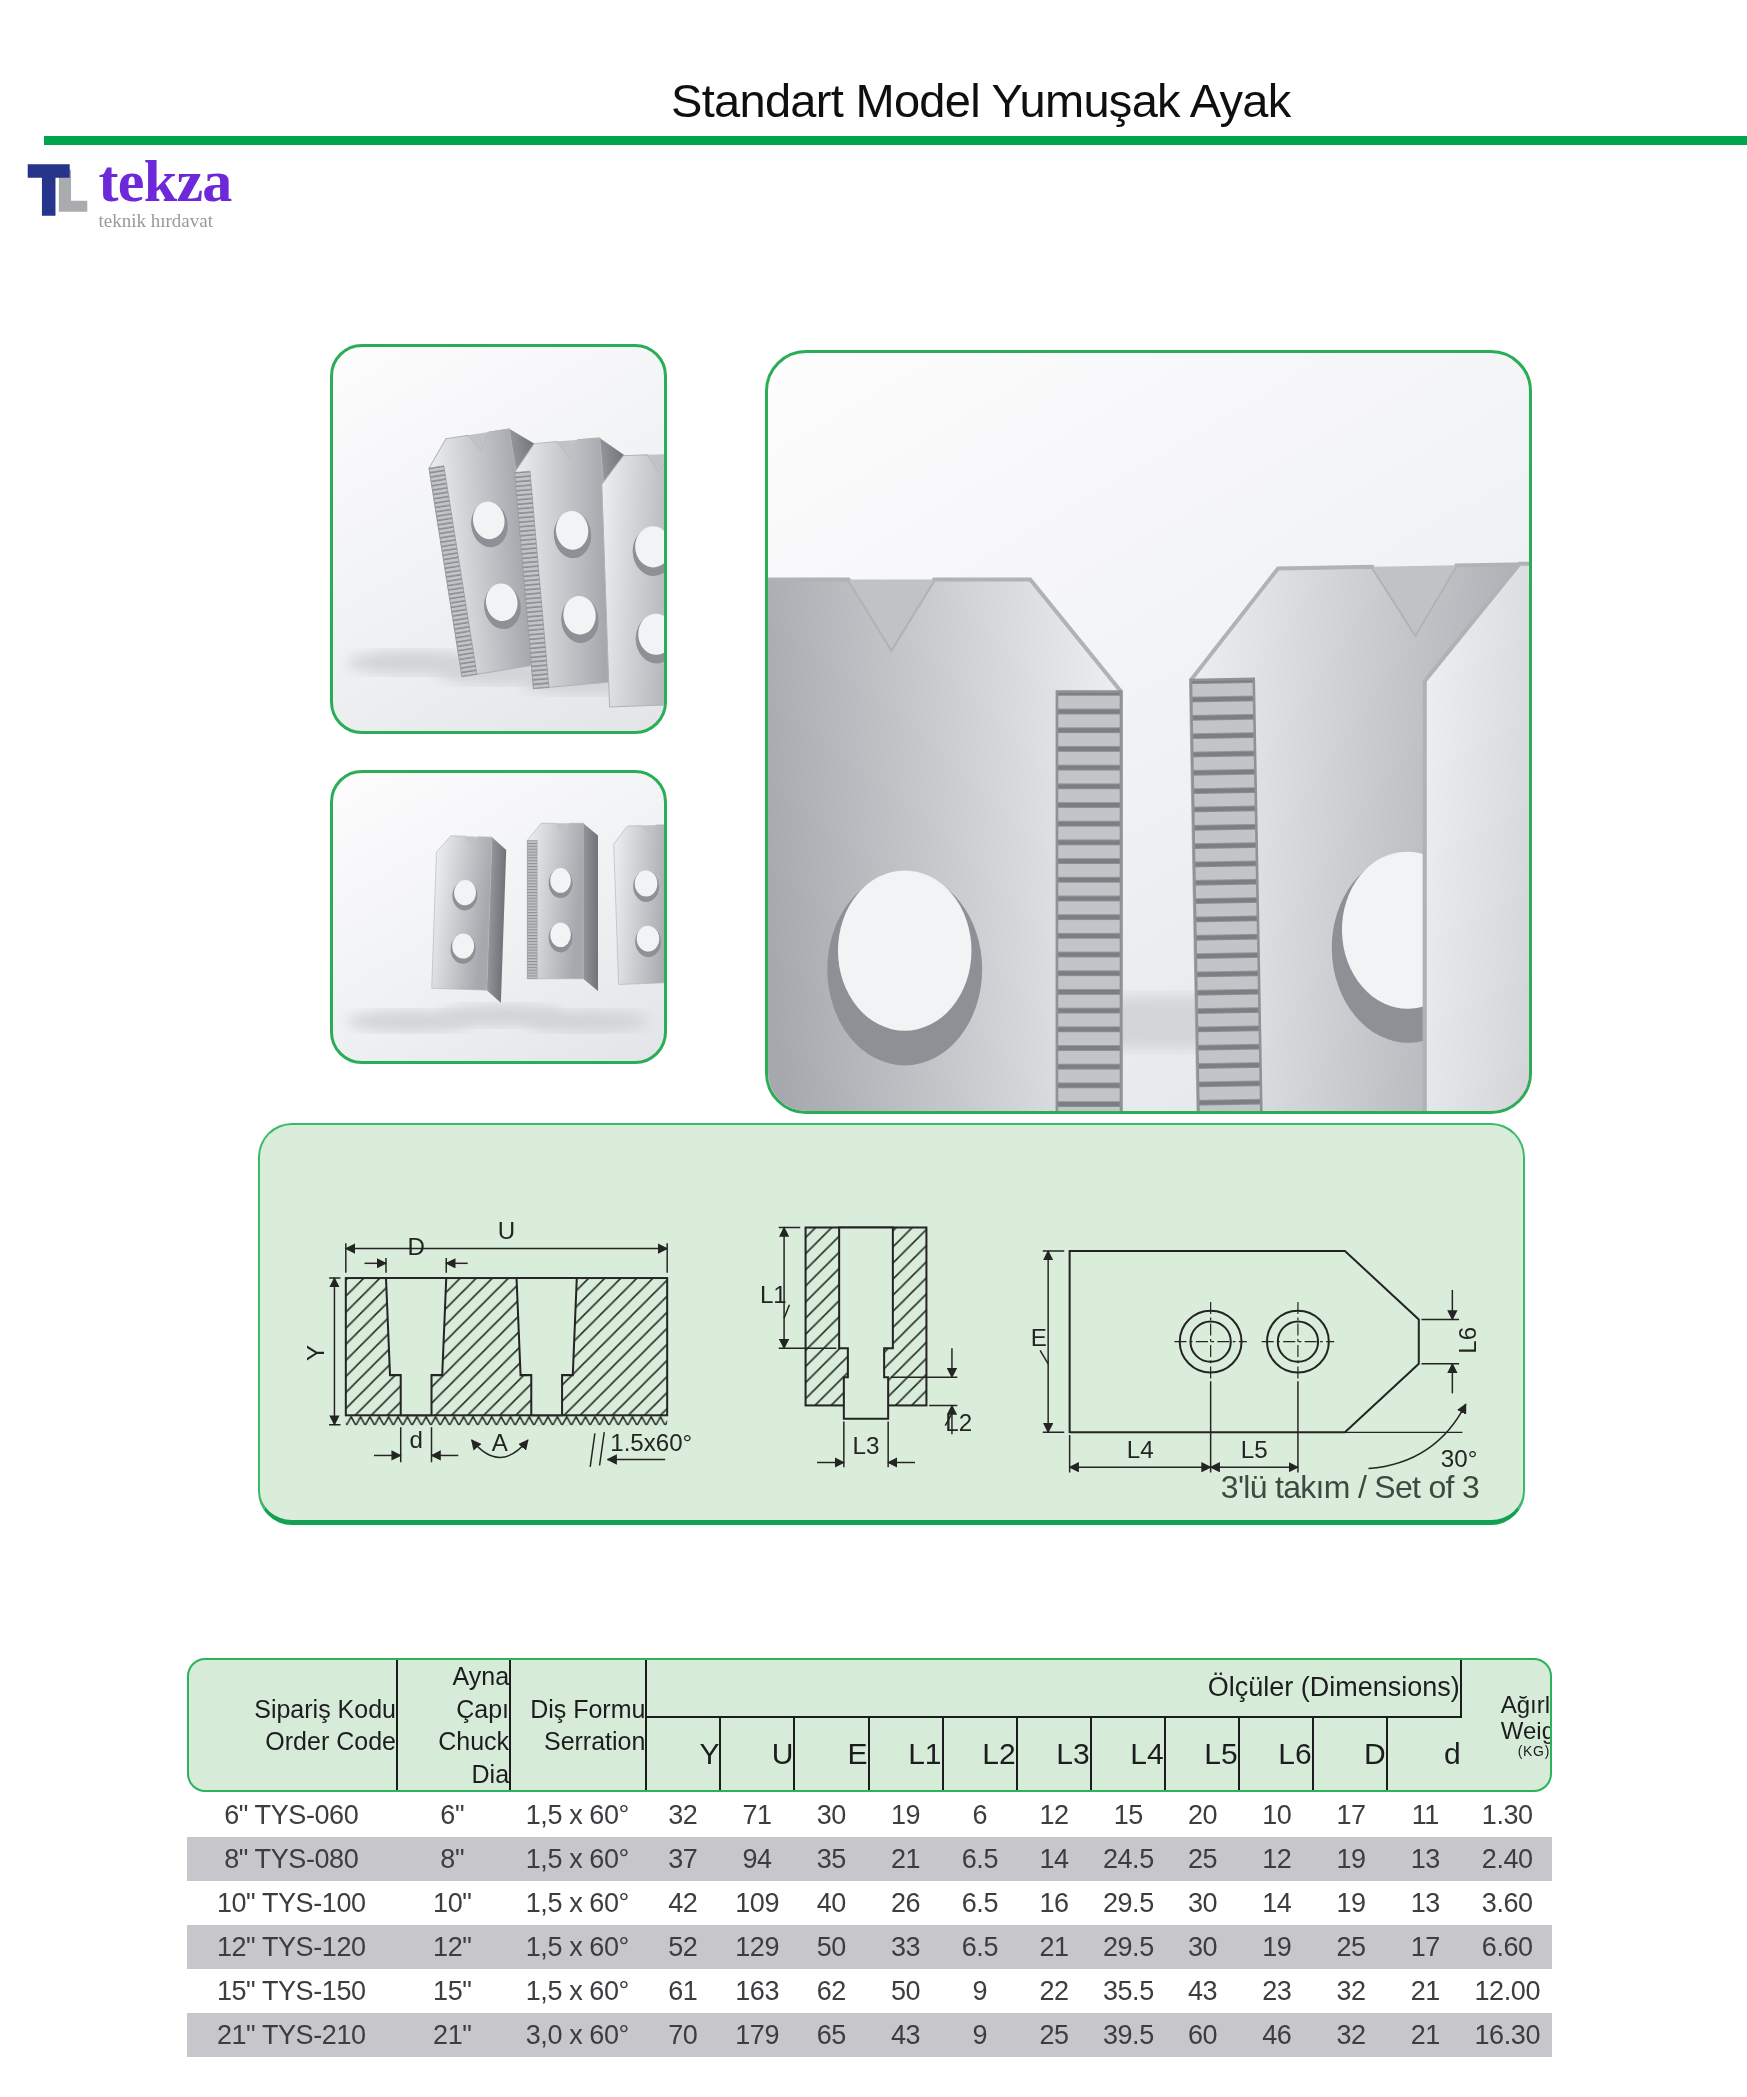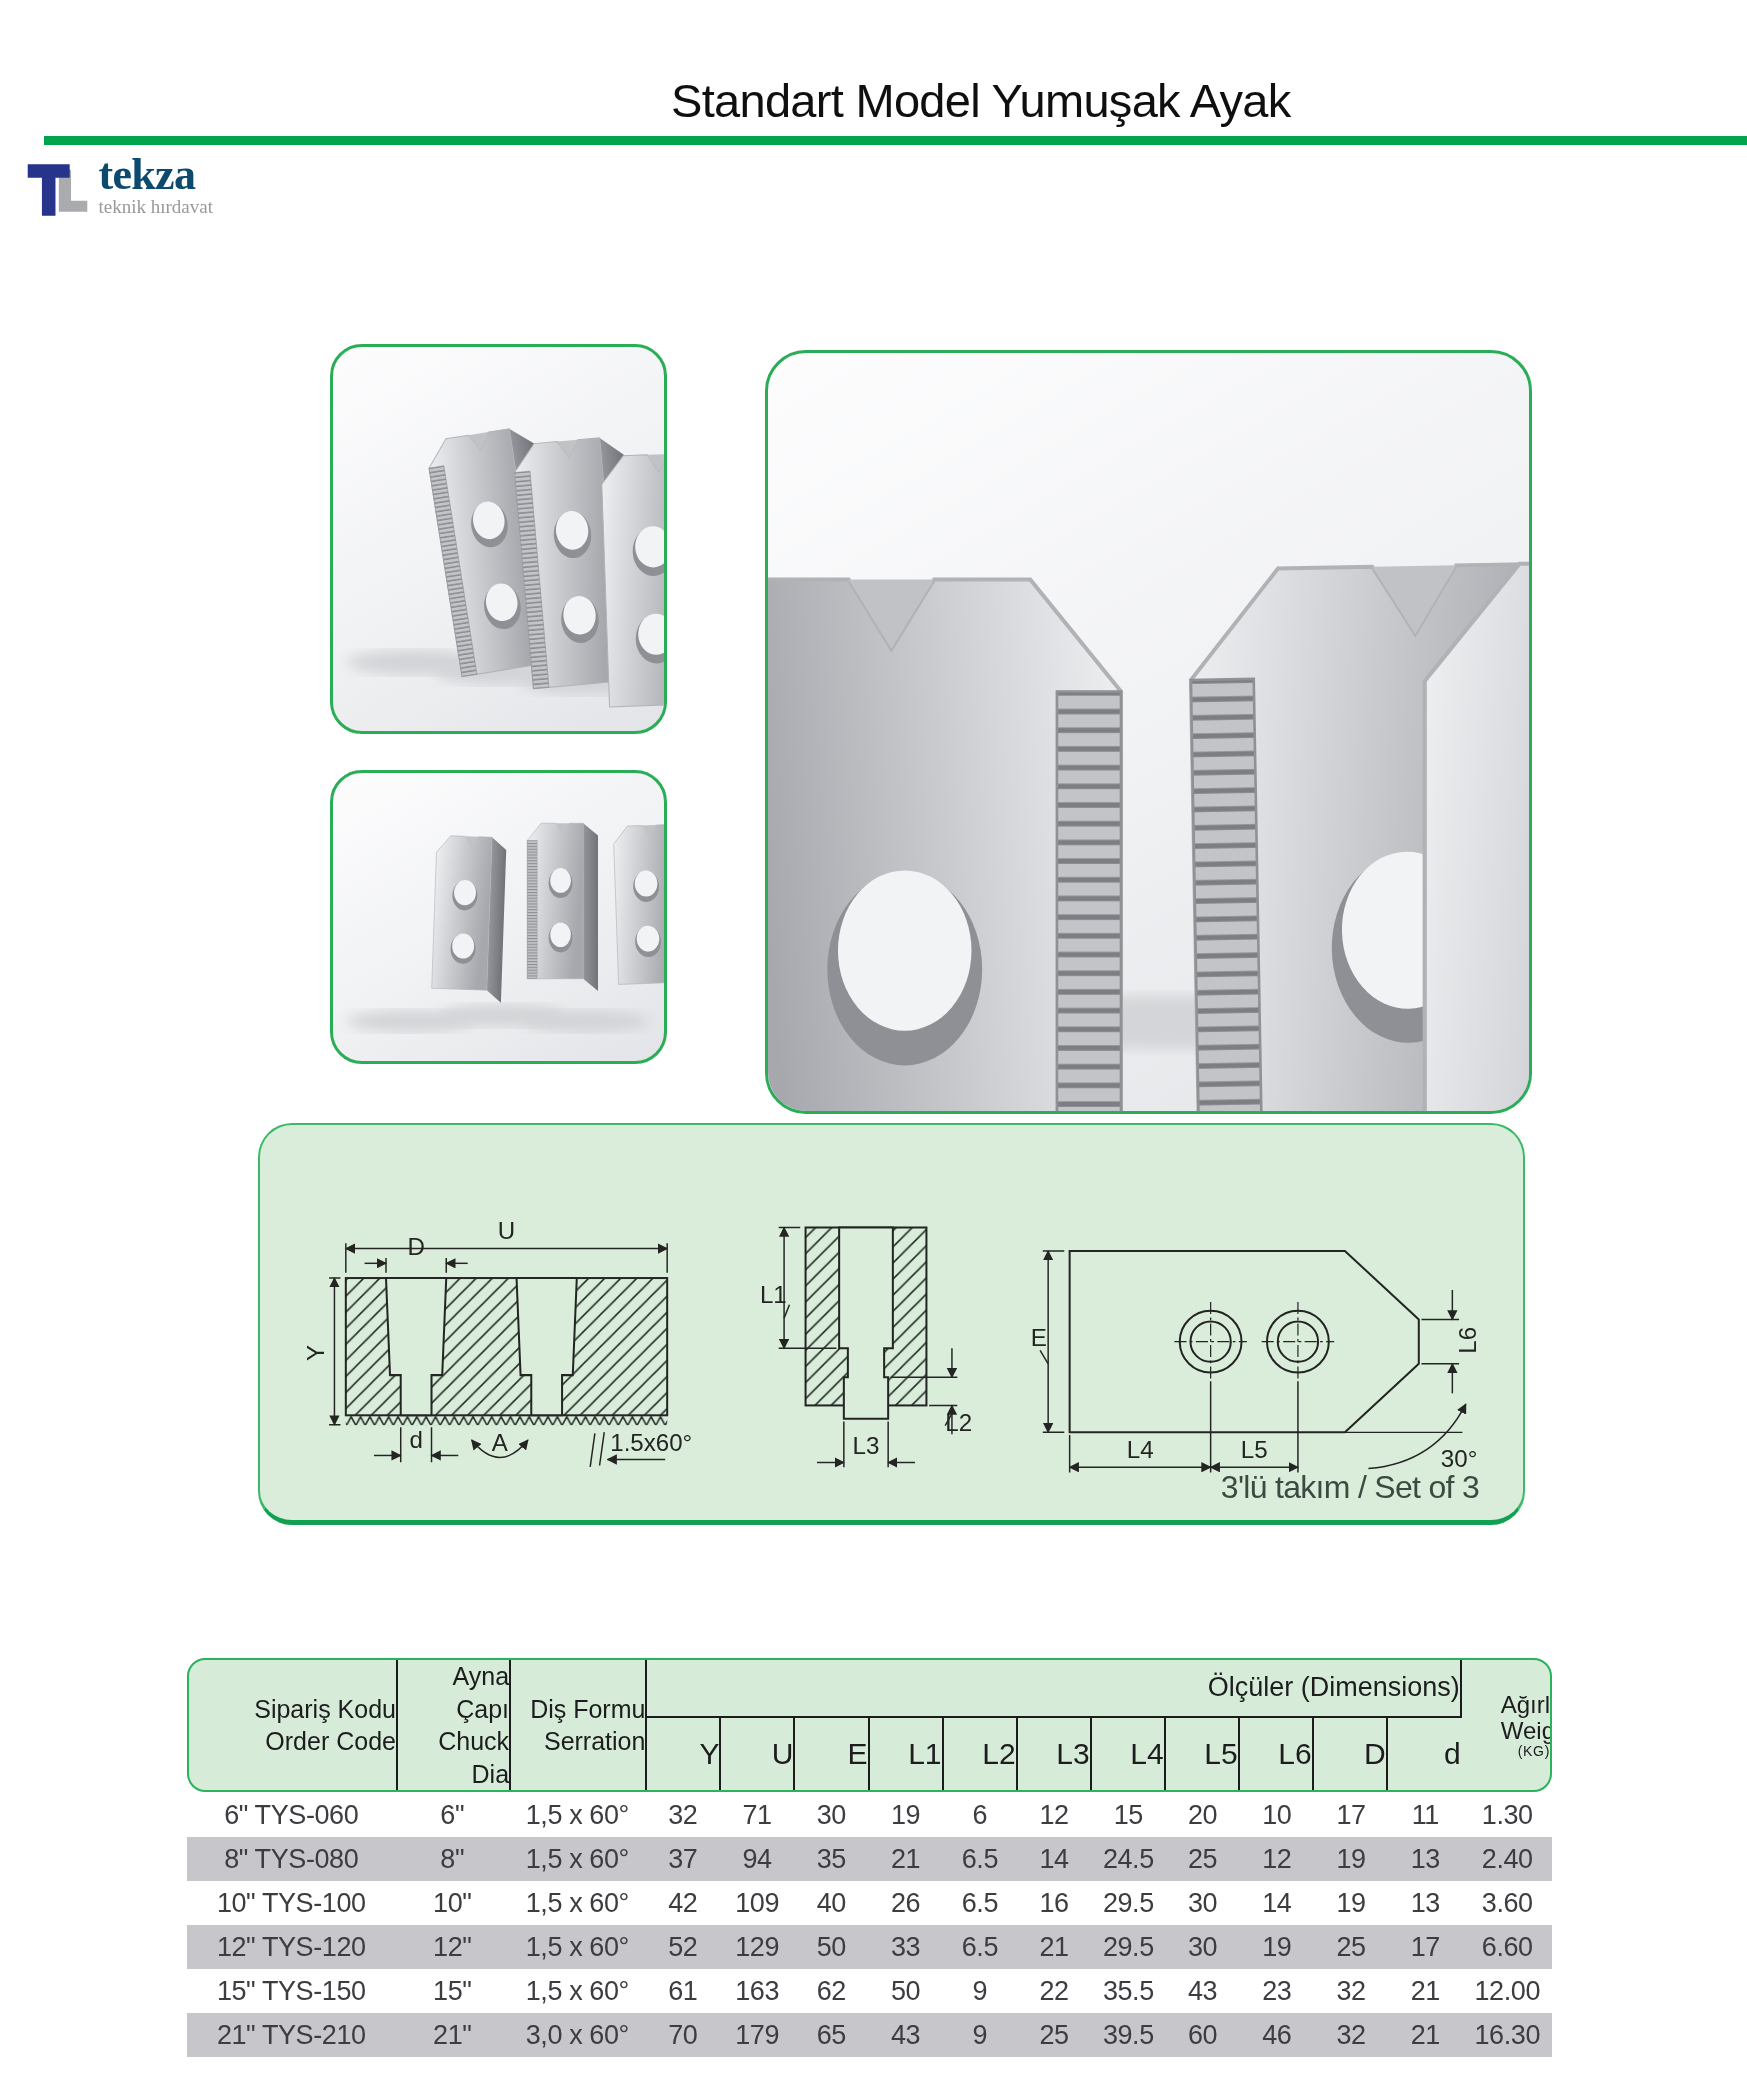--- a/index.html
+++ b/index.html
@@ -7,21 +7,21 @@
         font-family:"Liberation Sans",sans-serif;overflow:hidden;}
 
   
   .green-bar{position:absolute;left:44px;top:136px;width:1704px;height:9.2px;background:#00a44f;}
   .tekoma{position:absolute;left:41px;top:70px;display:flex;align-items:flex-start;gap:4.2px;}
   .tekoma-word{font-size:38px;font-weight:bold;font-style:italic;letter-spacing:-1.4px;color:#151515;line-height:1;}
   .tekoma-word sup{font-size:15.5px;font-style:normal;}
   .tekoma-tagline{margin-top:5.6px;background:#ffd503;color:#151515;font-size:12px;font-weight:bold;
                   font-style:italic;padding:2.1px 8.5px 2.8px;letter-spacing:0.4px;width:fit-content;}
   .tekza{position:absolute;left:25px;top:156px;display:flex;gap:8.5px;align-items:flex-start;}
-  .tekza-word{font-family:"Liberation Serif",serif;font-weight:bold;font-size:44px;color:#0c4a6e;line-height:.85;letter-spacing:-0.7px;}
+  .tekza-word{font-family:"Liberation Serif",serif;font-weight:bold;font-size:60px;color:#6d28d9;line-height:.85;letter-spacing:-0.7px;}
   .tekza-tag{font-family:"Liberation Serif",serif;font-size:19px;color:#98999d;margin-top:2.8px;}
   .title{position:absolute;left:671px;margin:0;font-weight:normal;font-size:47px;letter-spacing:-0.7px;color:#0f0f0f;white-space:nowrap;text-align:right;}
   .title-tr{top:73px;}
   .title-en{top:159px;}
 
   
   .photo-box{position:absolute;border:3.5px solid #2aad57;border-radius:32px;overflow:hidden;
              background:linear-gradient(150deg,#fdfdfe 0%,#f0f1f3 55%,#e3e4e7 100%);}
   #box1{left:330px;top:344px;width:331px;height:384px;}
   #box2{left:330px;top:770px;width:331px;height:288px;}

